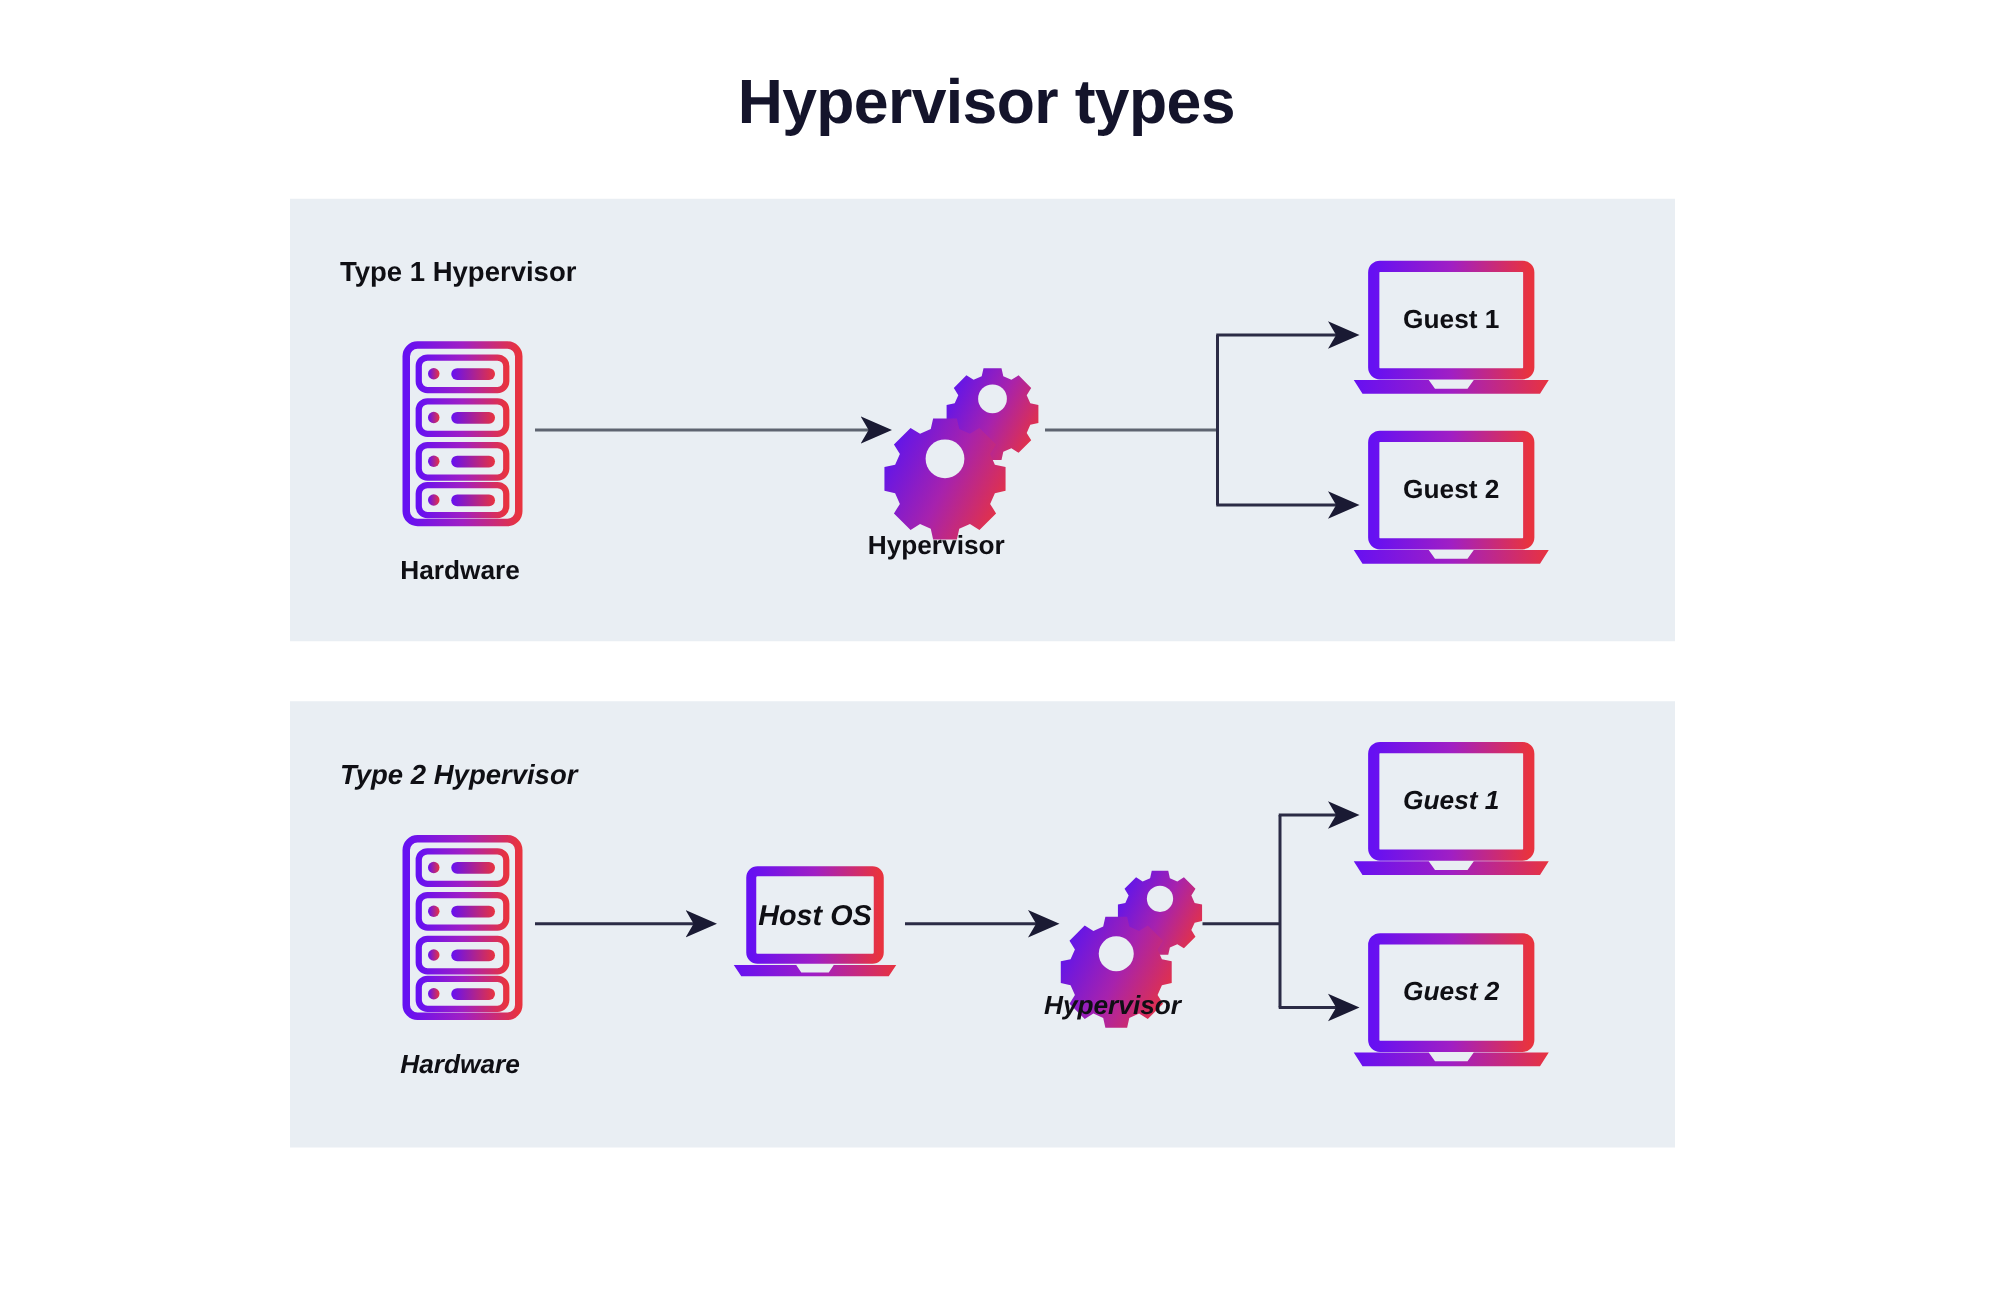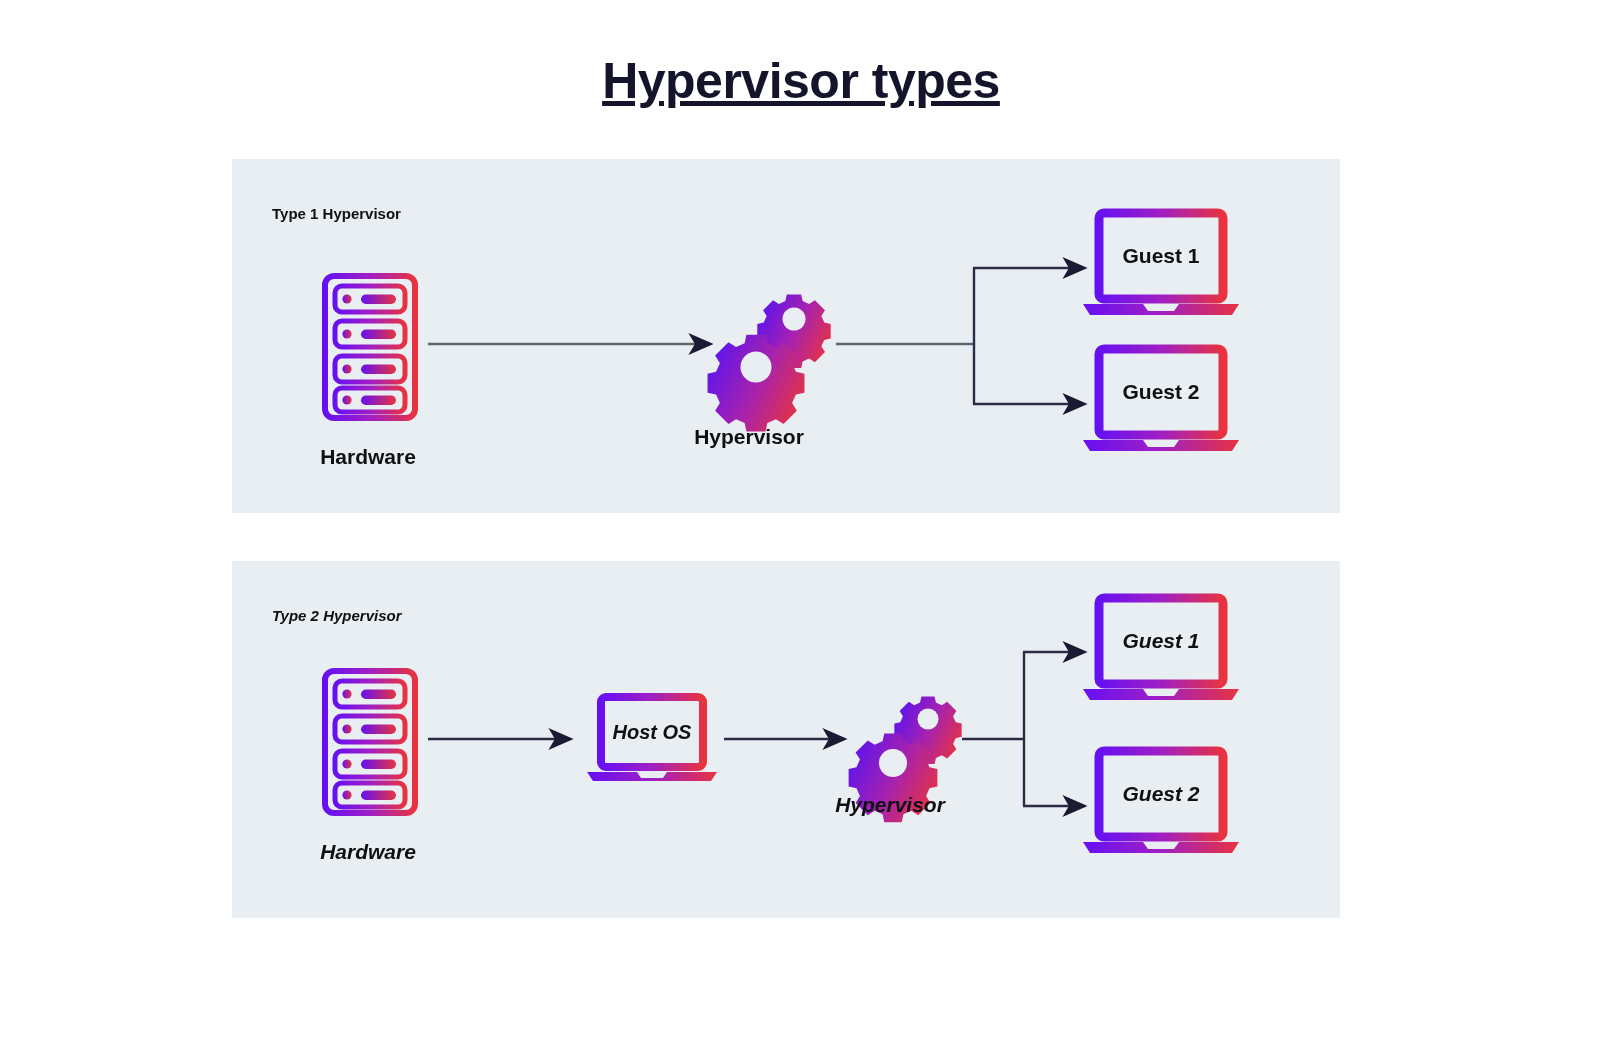--- a/index.html
+++ b/index.html
@@ -9,42 +9,41 @@
   }
   body {
     width: 1600px;
     height: 1039px;
     position: relative;
     font-family: "Liberation Sans", "DejaVu Sans", sans-serif;
     overflow: hidden;
   }
   .page-title {
     position: absolute;
-    left: 16px;
+    left: 4px;
     top: 52px;
     width: 1570px;
     text-align: center;
     font-size: 50px;
     font-weight: bold;
     color: #14142b;
     letter-spacing: -0.5px;
-    text-decoration: underline;
   }
   .panel {
     position: absolute;
     background: #e9eef3;
     left: 232px;
     width: 1108px;
   }
   #panel-type1 { top: 159px; height: 354px; }
   #panel-type2 { top: 561px; height: 357px; font-style: italic; }
 
   .panel-heading {
     position: absolute;
-    font-size: 15px;
+    font-size: 22px;
     font-weight: bold;
     color: #0f0f14;
     left: 40px;
     top: 46px;
     white-space: nowrap;
   }
   .node-caption {
     position: absolute;
     font-size: 21px;
     font-weight: bold;
@@ -210,21 +209,21 @@
       </g>
     </svg>
   </div>
   <div class="node-caption" style="left:136px; top:279px;">Hardware</div>
 
   <div class="icon-wrap" style="left:350px; top:132px;">
     <svg width="140" height="92" viewBox="0 0 140 92">
       <rect x="19" y="4" width="102" height="70" rx="5" fill="none" stroke="url(#g-lap1)" stroke-width="8"></rect>
       <path d="M5,79 h50 l4,6 h22 l4,-6 h50 l-6,9 h-118 Z" fill="url(#g-lap1)"></path>
     </svg>
-    <div style="position:absolute; left:19px; top:4px; width:102px; height:70px; display:flex; align-items:center; justify-content:center; font-size:20px; font-weight:bold; color:#0f0f14;">Host OS</div>
+    <div style="position:absolute; left:19px; top:4px; width:102px; height:70px; display:flex; align-items:center; justify-content:center; font-size:23px; font-weight:bold; color:#0f0f14;">Host OS</div>
   </div>
 
   <div class="icon-wrap" style="left:620px; top:122px;">
     <svg width="114" height="122" viewBox="0 0 114 122">
       <g fill="url(#g-gear1)" transform="translate(76,36)">
         <path d="M-10,-34 h20 l2,9 9,4 8,-5 14,14 -5,8 4,9 9,2 v20 l-9,2 -4,9 5,8 -14,14 -8,-5 -9,4 -2,9 h-20 l-2,-9 -9,-4 -8,5 -14,-14 5,-8 -4,-9 -9,-2 v-20 l9,-2 4,-9 -5,-8 14,-14 8,5 9,-4 Z" transform="scale(0.66)"></path>
         <circle cx="0" cy="0" r="10.5" fill="#e9eef3"></circle>
       </g>
       <g fill="url(#g-gear1)" transform="translate(41,80)">
         <path d="M-10,-34 h20 l2,9 9,4 8,-5 14,14 -5,8 4,9 9,2 v20 l-9,2 -4,9 5,8 -14,14 -8,-5 -9,4 -2,9 h-20 l-2,-9 -9,-4 -8,5 -14,-14 5,-8 -4,-9 -9,-2 v-20 l9,-2 4,-9 -5,-8 14,-14 8,5 9,-4 Z" transform="scale(0.87)"></path>

